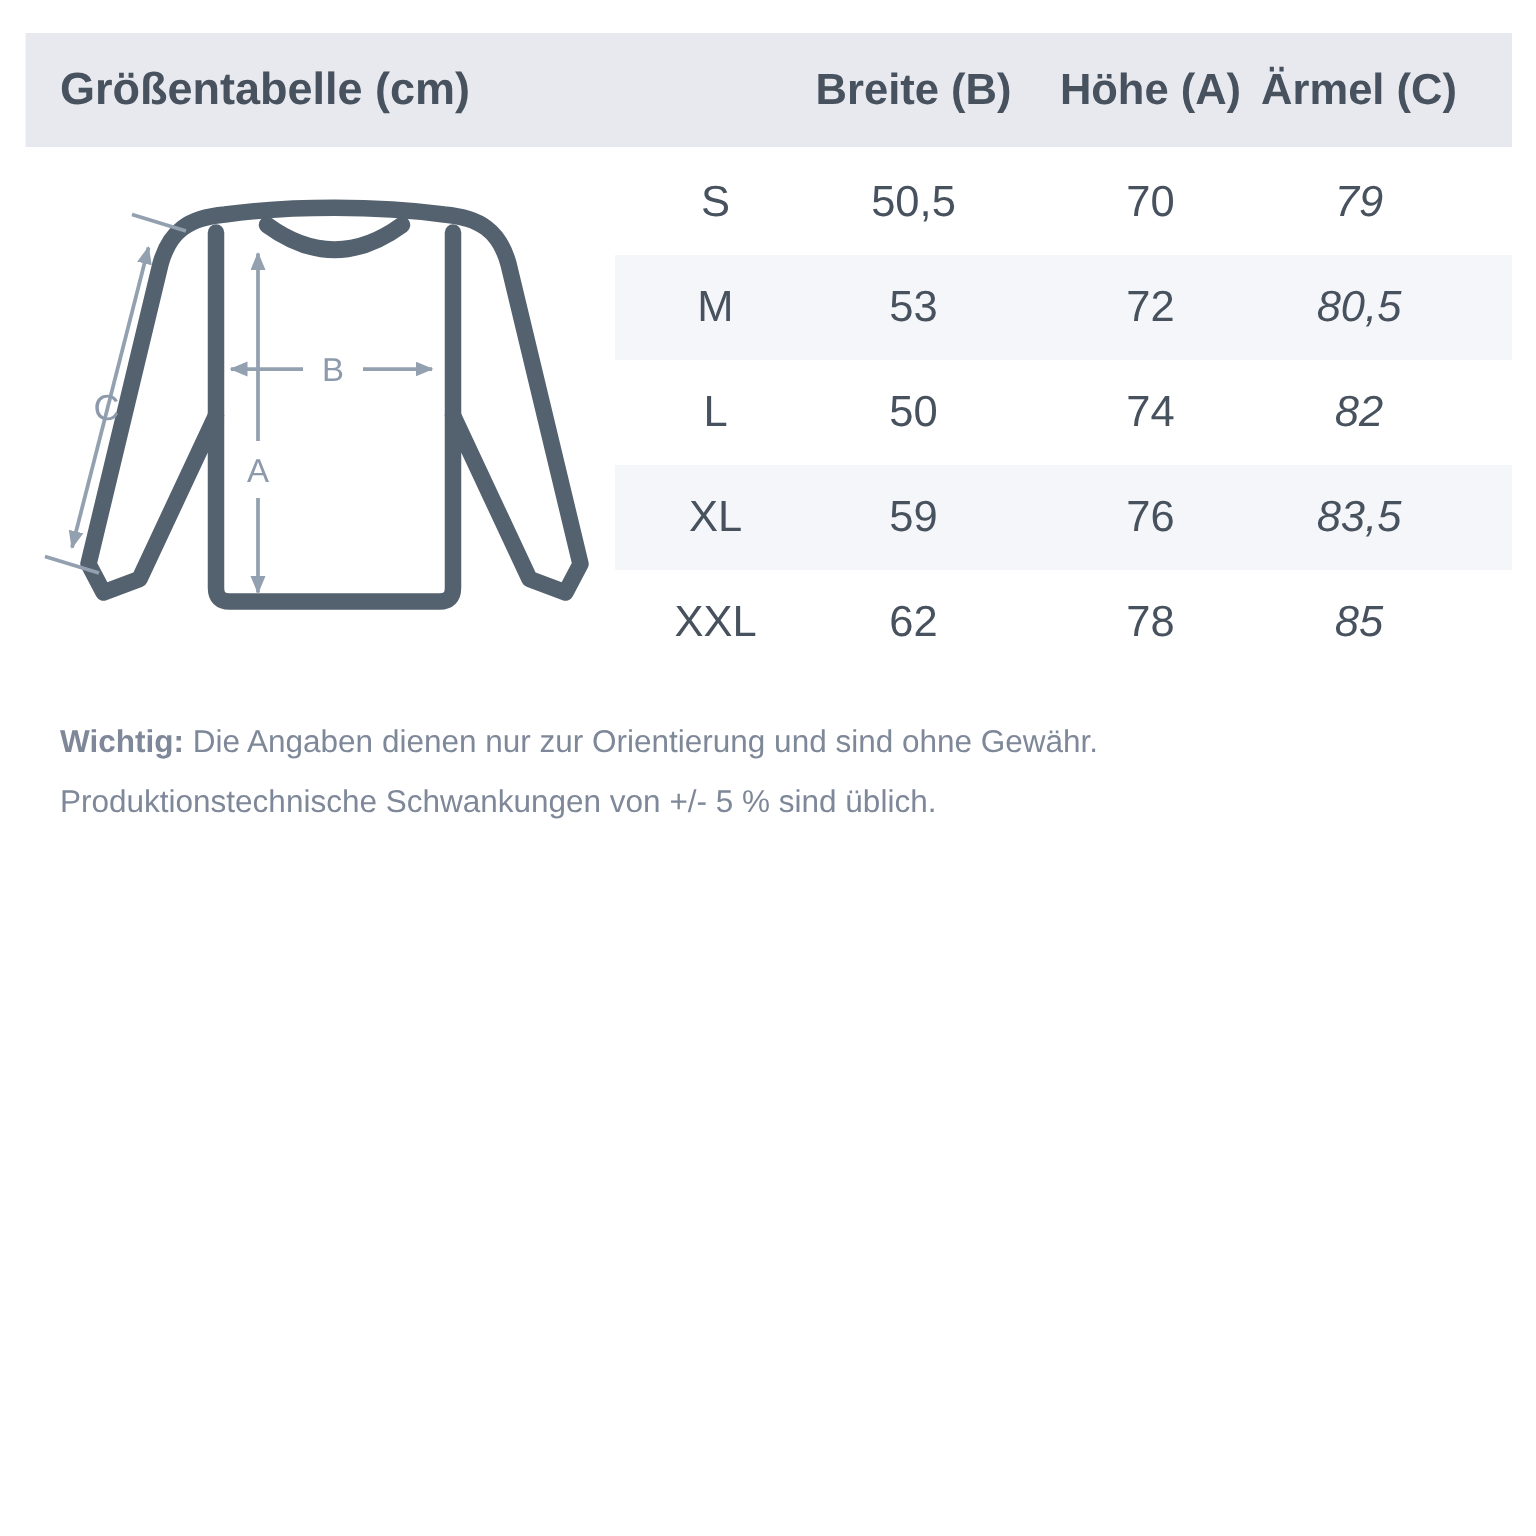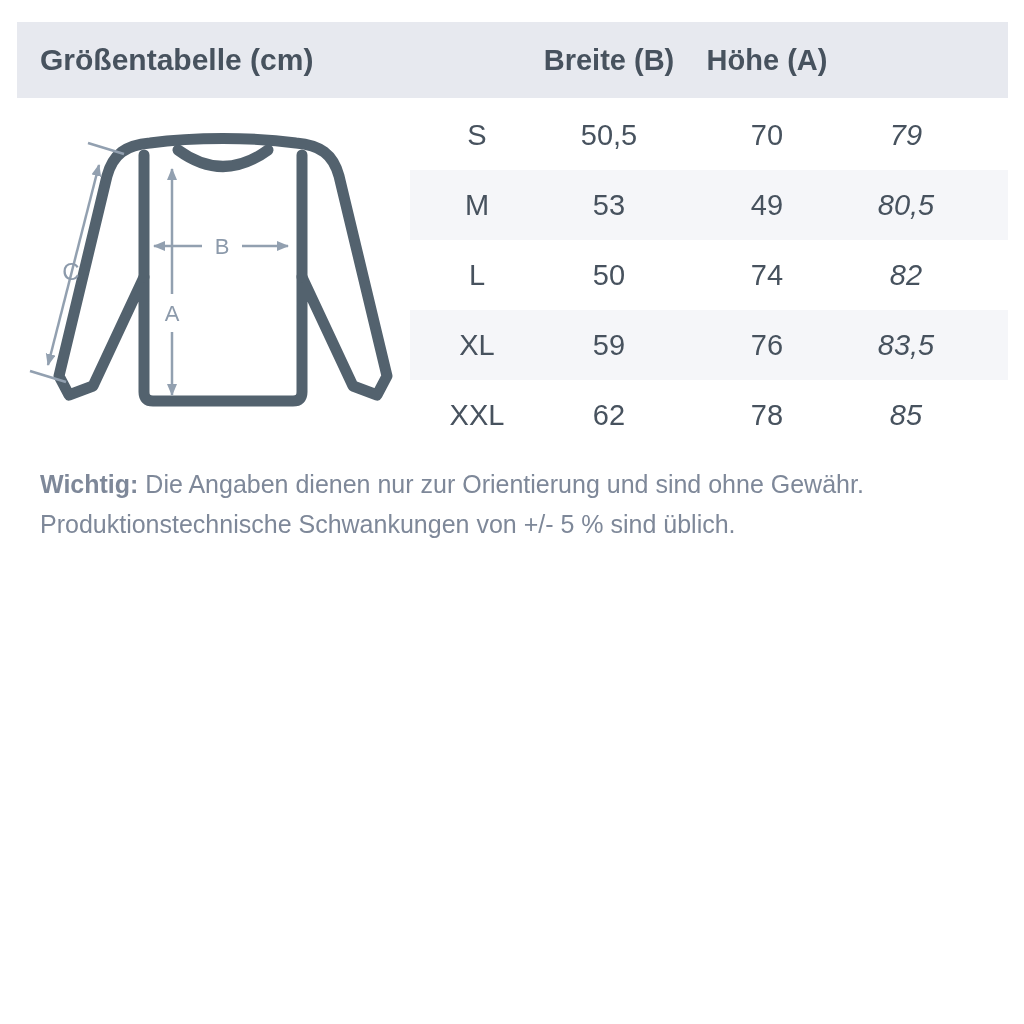--- a/index.html
+++ b/index.html
@@ -28,38 +28,39 @@
     position:absolute;top:0;height:70px;line-height:70px;
     transform:translateX(-50%);
     font-size:29px;font-weight:400;color:#47525e;white-space:nowrap;
   }
   .cell.c-size{left:67px;}
   .cell.c-b{left:199px;}
   .cell.c-a{left:357px;text-align:right;}
   .cell.c-c{left:496px;font-style:italic;}
   .diagram{position:absolute;left:20px;top:128px;width:400px;height:312px;}
   .note{
-    position:absolute;left:40px;top:464px;width:950px;
-    font-size:25px;line-height:40px;color:#7e8899;
+    position:absolute;left:40px;top:475px;width:950px;
+    font-size:21px;line-height:40px;color:#7e8899;
   }
   .note b{font-weight:700;color:#7e8899;}
   .sweater-line{fill:none;stroke:#53626e;stroke-width:11;stroke-linecap:round;stroke-linejoin:round;}
   .sweater-fill{fill:#ffffff;stroke:#53626e;stroke-width:11;stroke-linecap:round;stroke-linejoin:round;}
   .measure{fill:none;stroke:#92a0b0;stroke-width:2.5;}
   .measure-letter{fill:#8c9aab;font-family:"Liberation Sans","DejaVu Sans",sans-serif;}
 </style>
 </head>
 <body>
 
 <div class="canvas">
 
   <div class="header-bar">
     <div class="page-title">Größentabelle (cm)</div>
     <div class="col-head" style="left:750px">Höhe (A)</div>
     <div class="col-head" style="left:592px">Breite (B)</div>
+    <div class="col-head" style="left:889px">Ärmel (C)</div>
   </div>
 
   <div class="diagram">
     <svg width="400" height="312" viewBox="0 0 400 310">
       <defs>
         <marker id="ah" markerUnits="userSpaceOnUse" markerWidth="13" markerHeight="11" refX="11" refY="5" orient="auto-start-reverse">
           <path d="M0 0 L12 5 L0 10 Z" fill="#92a0b0"></path>
         </marker>
       </defs>
 
@@ -106,21 +107,21 @@
   <div class="rows">
     <div class="row">
       <div class="cell c-size">S</div>
       <div class="cell c-b">50,5</div>
       <div class="cell c-a">70</div>
       <div class="cell c-c">79</div>
     </div>
     <div class="row striped">
       <div class="cell c-size">M</div>
       <div class="cell c-b">53</div>
-      <div class="cell c-a">49</div>
+      <div class="cell c-a">72</div>
       <div class="cell c-c">80,5</div>
     </div>
     <div class="row">
       <div class="cell c-size">L</div>
       <div class="cell c-b">50</div>
       <div class="cell c-a">74</div>
       <div class="cell c-c">82</div>
     </div>
     <div class="row striped">
       <div class="cell c-size">XL</div>

